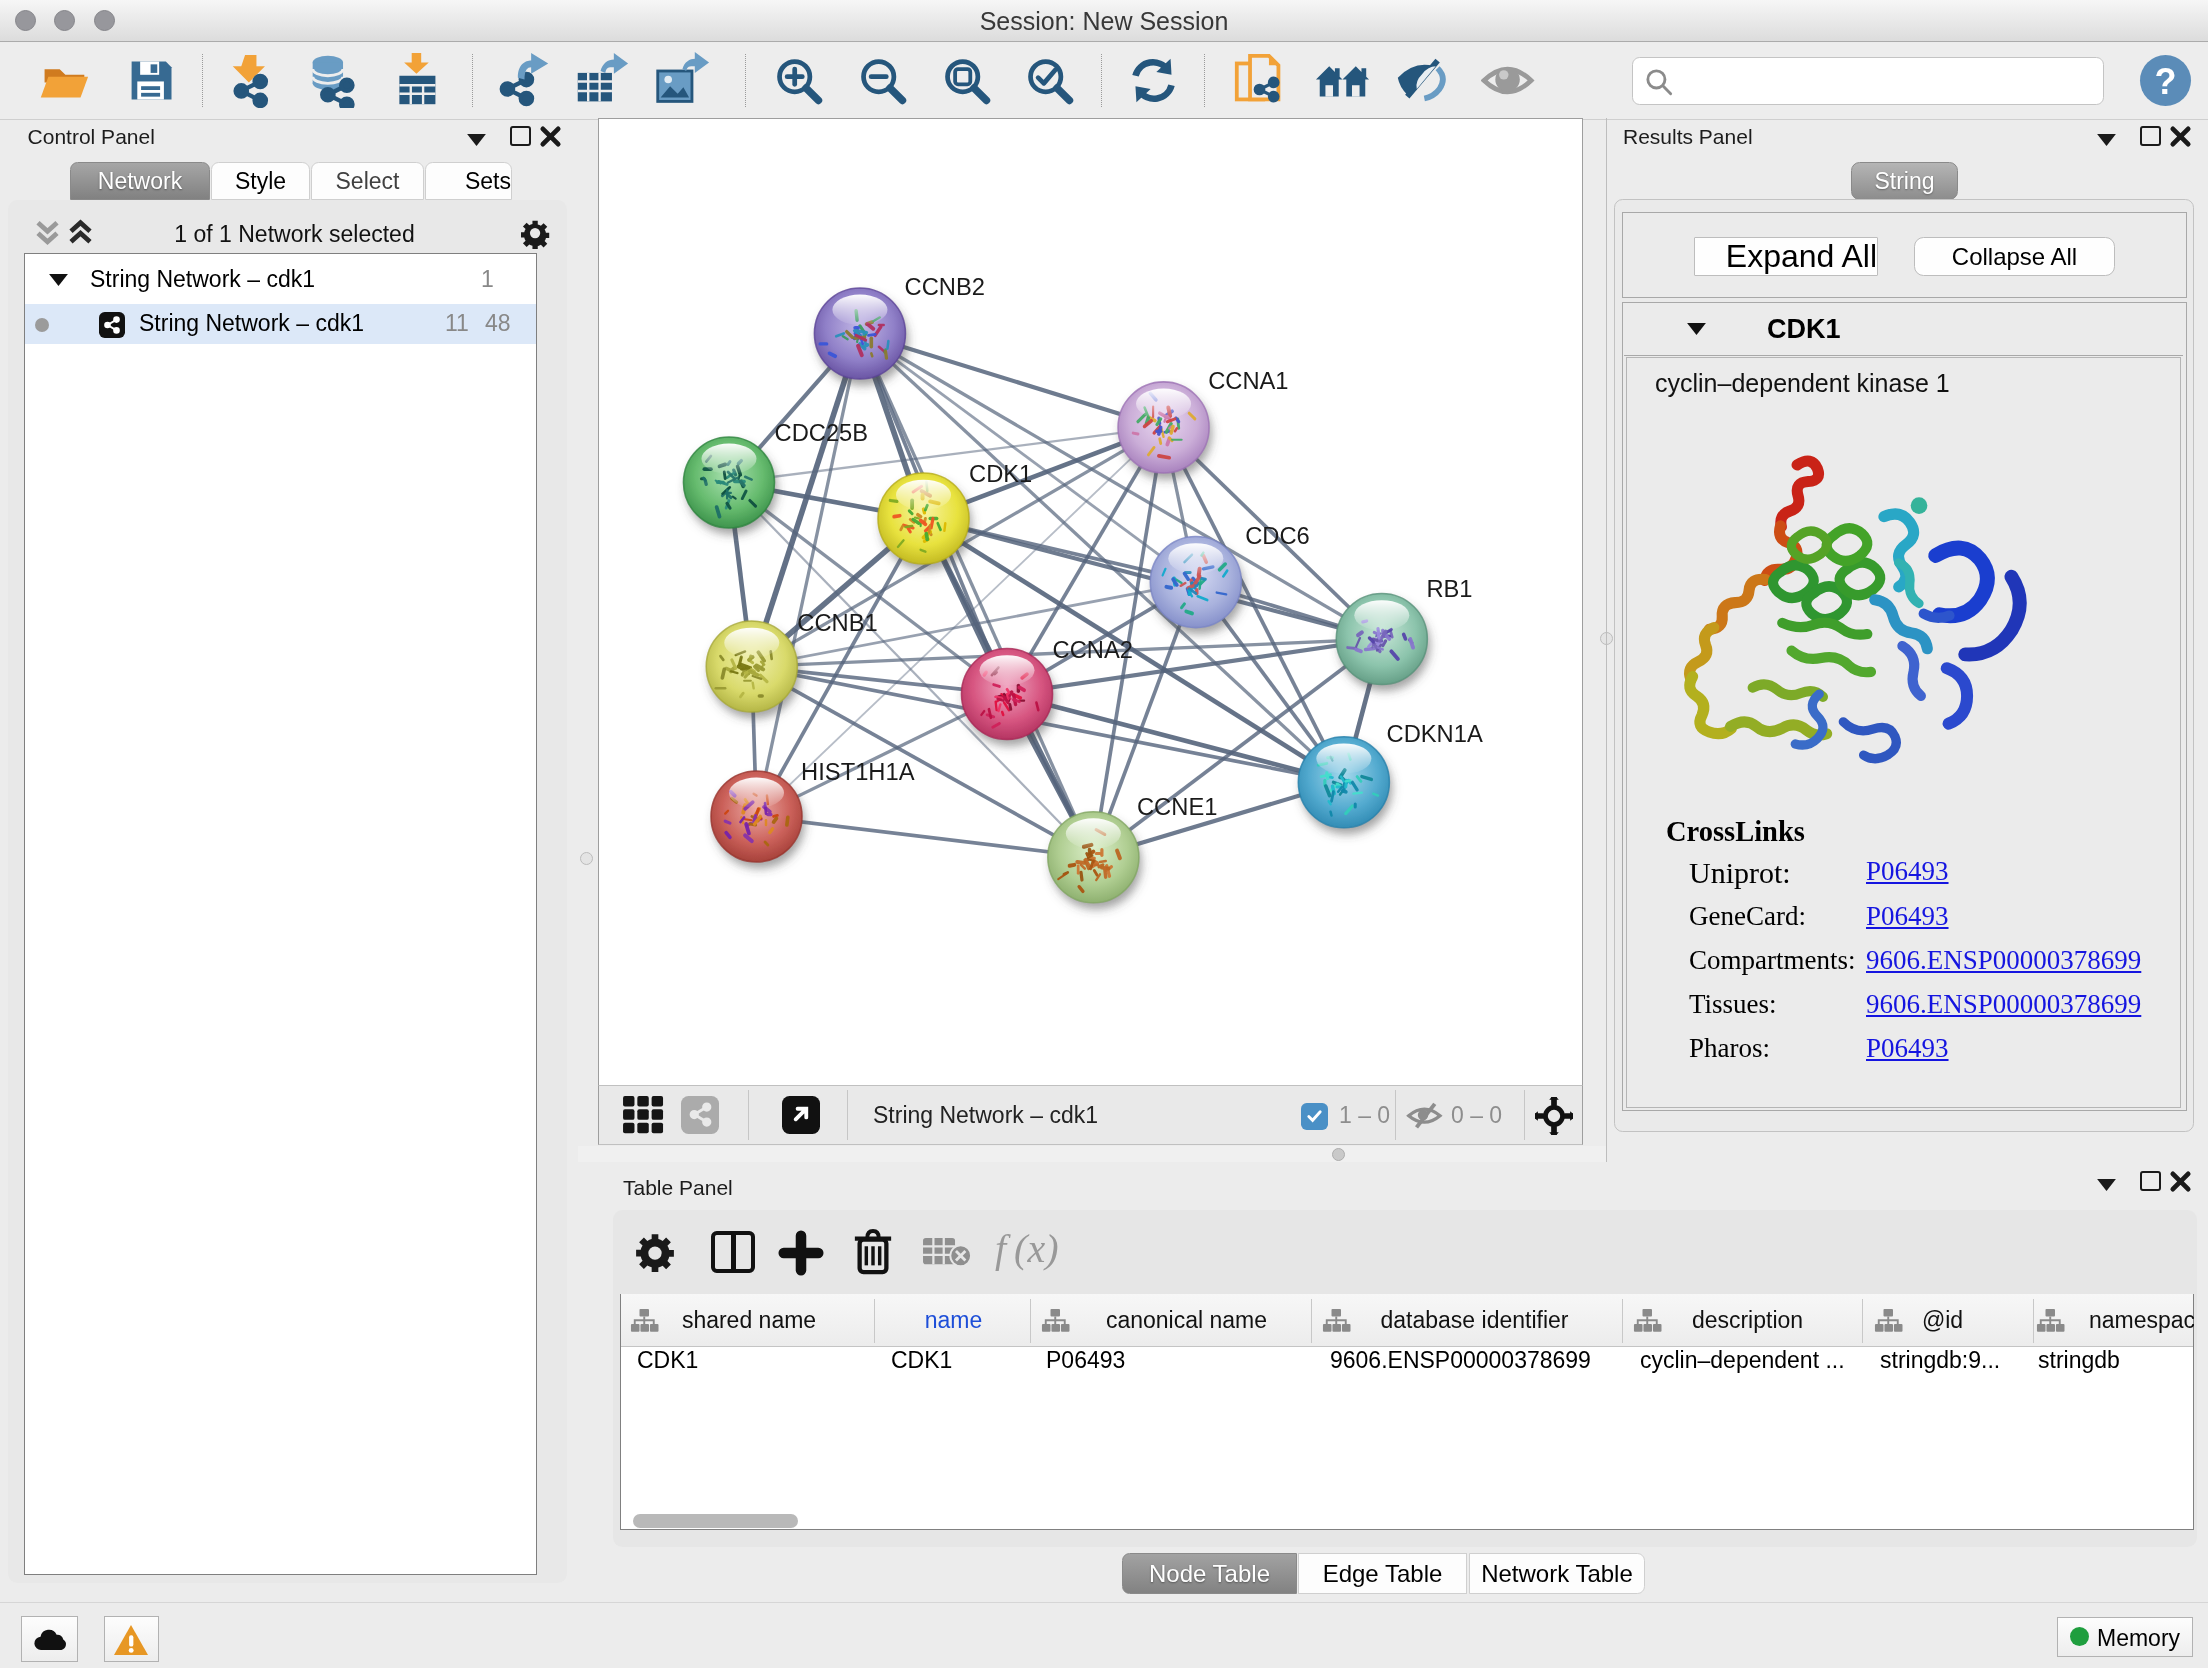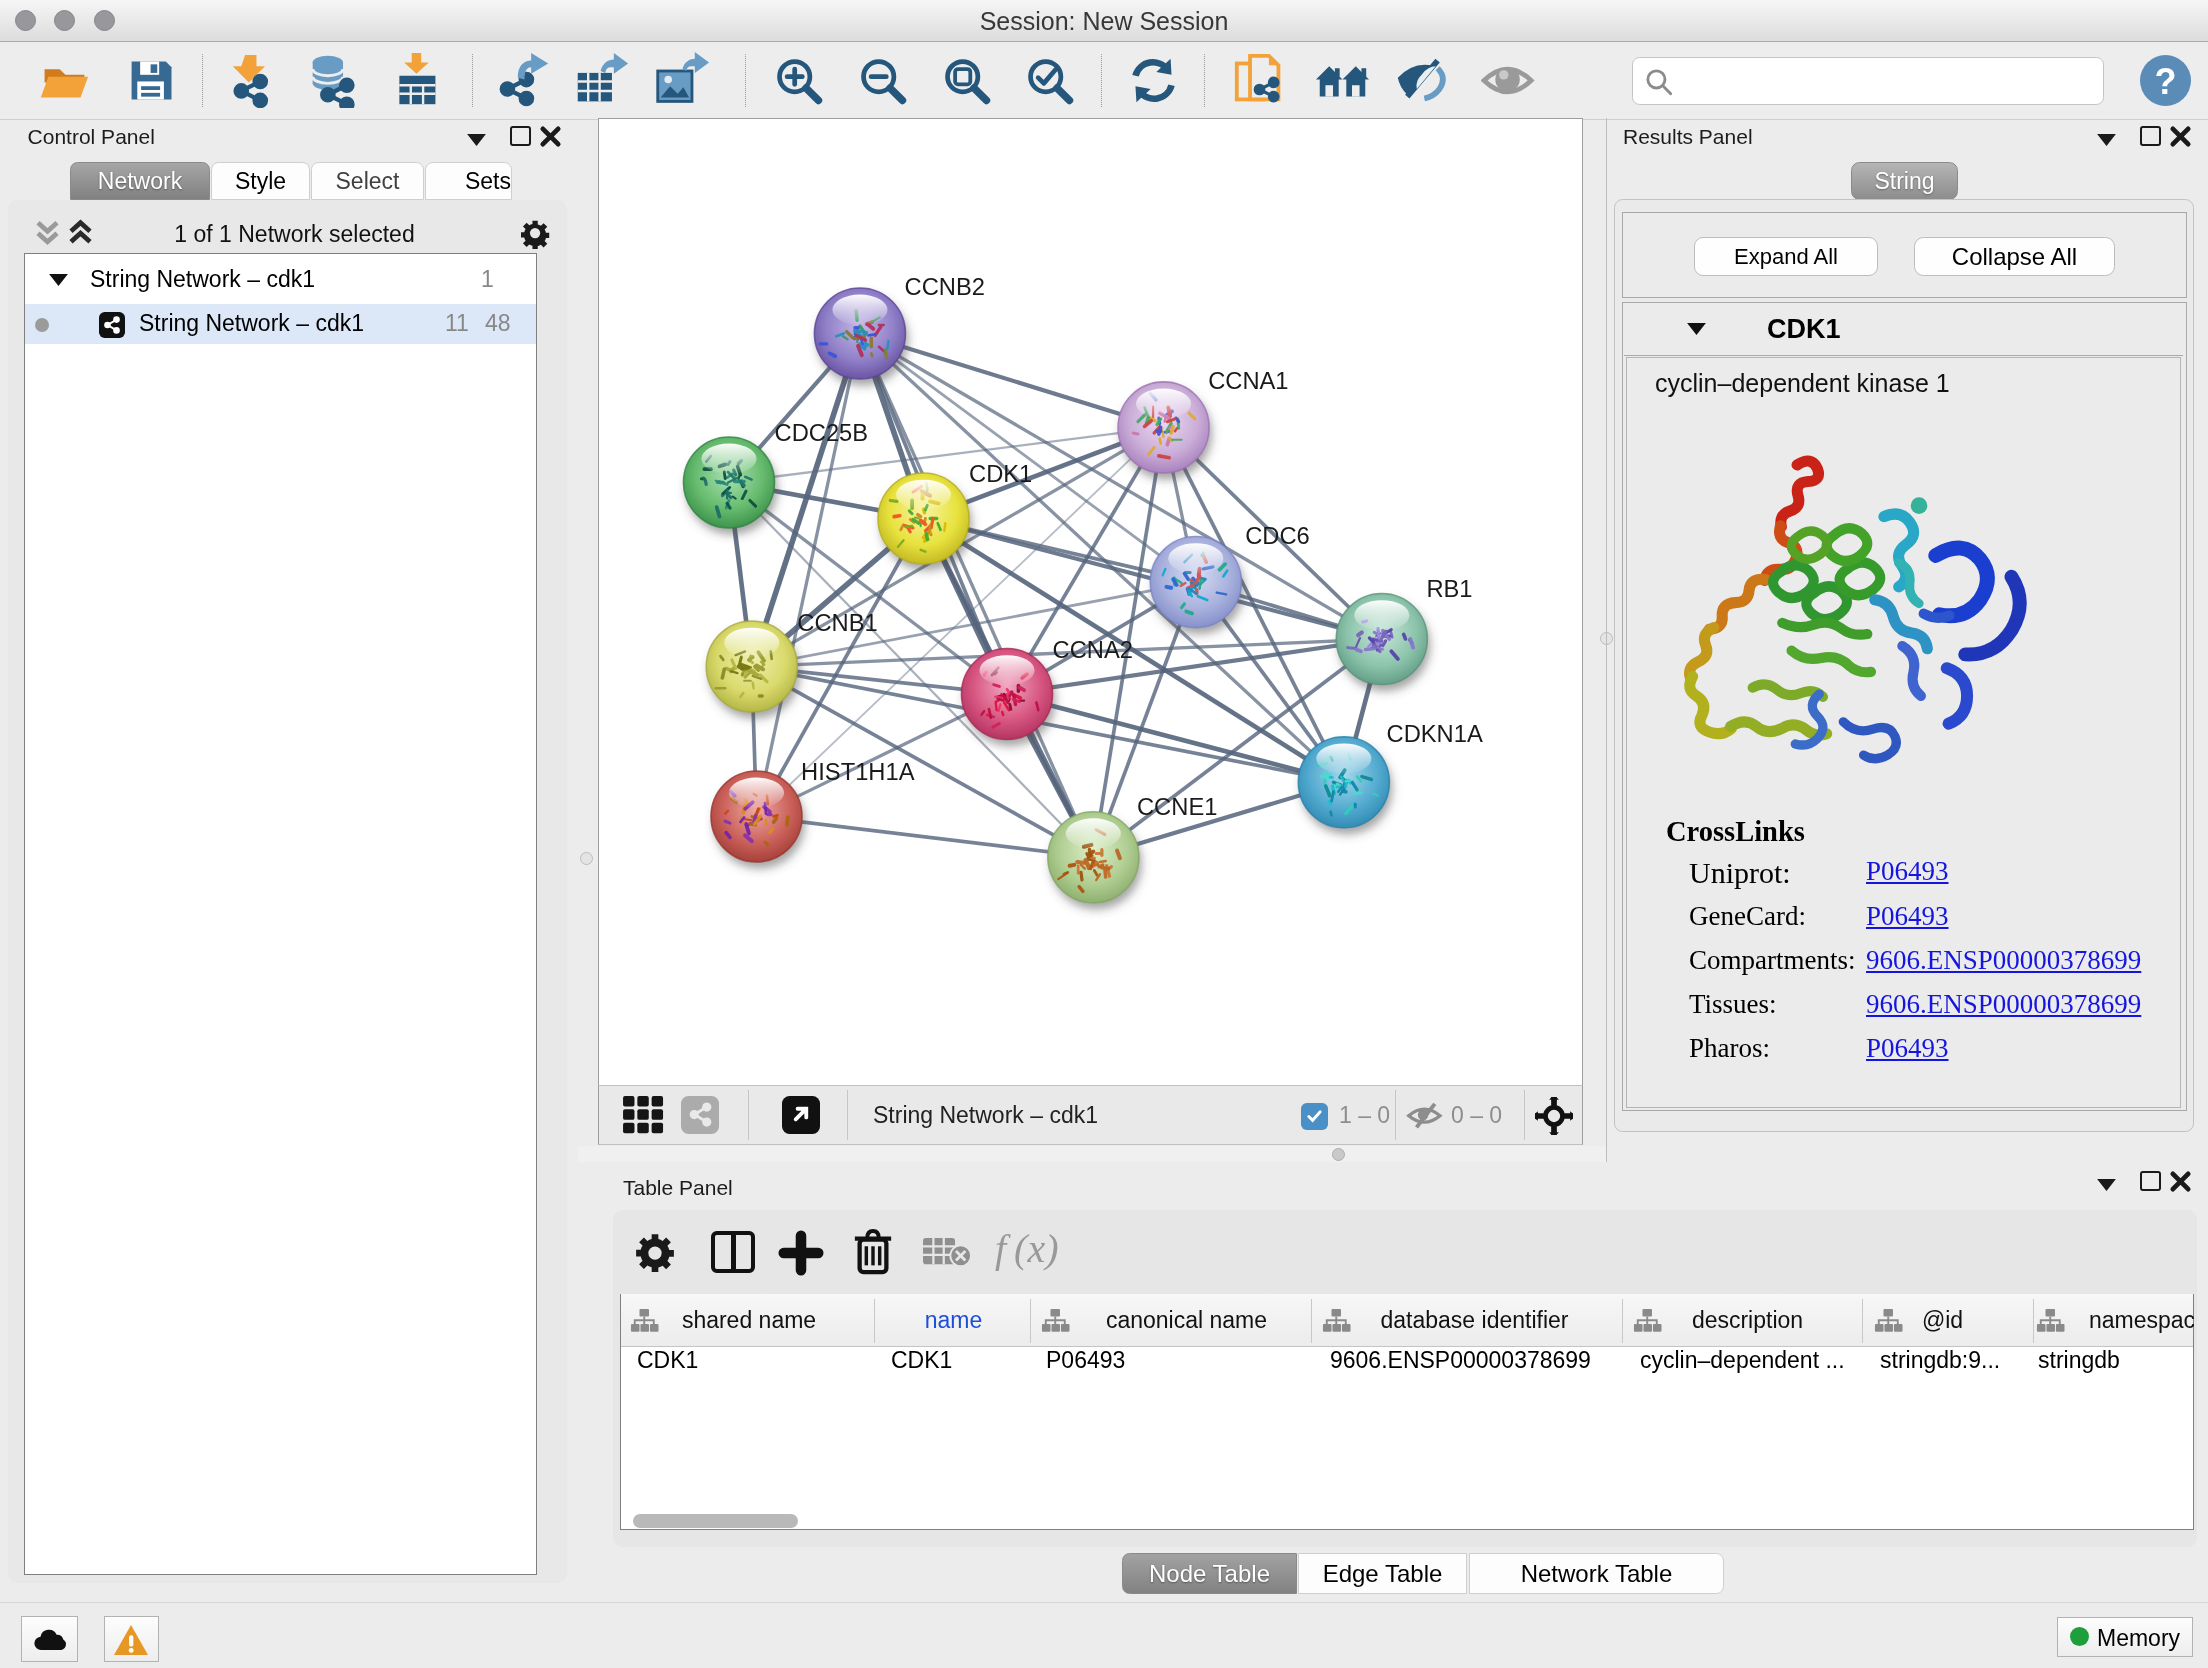--- a/index.html
+++ b/index.html
@@ -891,21 +891,21 @@
 <svg class="abs" style="left:2095px;top:132px" width="23" height="15" viewBox="0 0 24 16">
         <path d="M2 2 h20 l-10 13 z" fill="#1a1a1a"></path>
       </svg>
 <div class="abs" style="left:2140px;top:126px;width:21px;height:20px;border:2.9px solid #1a1a1a;border-radius:2.9px"></div>
 <svg class="abs" style="left:2169px;top:125px" width="23" height="23" viewBox="0 0 24 24">
         <path d="M4 4 L20 20 M20 4 L4 20" stroke="#1a1a1a" stroke-width="5" stroke-linecap="round"></path>
       </svg>
 <div class="abs" style="left:1851px;top:162px;width:107px;height:38px;background:linear-gradient(#b5b5b5,#8d8d8d);border:1px solid #8a8a8a;border-radius:8.6px;color:#fff;text-align:center;font-size:23px;line-height:36px;text-shadow:0 1px 1.9px #666">String</div>
 <div class="abs" style="left:1614px;top:199px;width:580px;height:933px;background:#eaeaea;border:1px solid #c2c2c2;border-radius:8.6px"></div>
 <div class="abs" style="left:1622px;top:212px;width:565px;height:86px;background:#ebebeb;border:1px solid #a8a8a8"></div>
-<div class="abs" style="left:1694px;top:237px;width:184px;height:39px;background:#fefefe;border:1px solid #bdbdbd;border-radius:9px;text-align:center;font-size:22px;line-height:37px;color:#000">Expand All</div>
+<div class="abs" style="left:1694px;top:237px;width:184px;height:39px;background:#fefefe;border:1px solid #bdbdbd;border-radius:1px;text-align:right;font-size:32px;line-height:37px;color:#000">Expand All</div>
 <div class="abs" style="left:1914px;top:237px;width:201px;height:39px;background:#fefefe;border:1px solid #bdbdbd;border-radius:9.5px;text-align:center;font-size:24px;line-height:37px;color:#000">Collapse All</div>
 <div class="abs" style="left:1622px;top:302px;width:565px;height:809px;background:#ebebeb;border:1px solid #a8a8a8"></div>
 <svg class="abs" style="left:1685px;top:321px" width="23" height="16" viewBox="0 0 24 17">
         <path d="M2 2 h20 l-10 13 z" fill="#111"></path>
       </svg>
 <div class="abs" style="left:1767px;top:314px;font-size:27px;font-weight:bold;color:#000">CDK1</div>
 <div class="abs" style="left:1624px;top:355px;width:559px;height:1px;background:#a8a8a8"></div>
 <div class="abs" style="left:1626px;top:357px;width:555px;height:751px;background:#ebebeb;border:1px solid #b5b5b5"></div>
 <div class="abs" style="left:1655px;top:369px;font-size:25px;color:#111">cyclin–dependent kinase 1</div>
 <svg class="abs" style="left:1636px;top:452px" width="409" height="328" viewBox="0 0 430 355">
@@ -1077,21 +1077,21 @@
 <div class="abs" style="left:637px;top:1347px;font-size:23px;color:#000">CDK1</div>
 <div class="abs" style="left:891px;top:1347px;font-size:23px;color:#000">CDK1</div>
 <div class="abs" style="left:1046px;top:1347px;font-size:23px;color:#000">P06493</div>
 <div class="abs" style="left:1330px;top:1347px;font-size:23px;color:#000">9606.ENSP00000378699</div>
 <div class="abs" style="left:1640px;top:1347px;font-size:23px;color:#000">cyclin–dependent ...</div>
 <div class="abs" style="left:1880px;top:1347px;font-size:23px;color:#000">stringdb:9...</div>
 <div class="abs" style="left:2038px;top:1347px;font-size:23px;color:#000">stringdb</div>
 <div class="abs" style="left:633px;top:1514px;width:165px;height:14.3px;background:#b9b9b9;border-radius:7.6px"></div>
 <div class="abs" style="left:1122px;top:1553px;width:175px;height:41px;background:linear-gradient(#a2a2a2,#828282);border:1px solid #8a8a8a;border-radius:7.6px 0 0 7.6px;color:#fff;text-align:center;font-size:24px;line-height:39px;text-shadow:0 1px 1.9px #555">Node Table</div>
 <div class="abs" style="left:1298px;top:1553px;width:169px;height:41px;background:#fdfdfd;border:1px solid #cfcfcf;color:#000;text-align:center;font-size:24px;line-height:39px">Edge Table</div>
-<div class="abs" style="left:1469px;top:1553px;width:255px;height:41px;background:#fdfdfd;border:1px solid #cfcfcf;border-radius:0 7.6px 7.6px 0;color:#000;text-align:center;font-size:24px;line-height:39px">Network Table</div>
+<div class="abs" style="left:1469px;top:1553px;width:176px;height:41px;background:#fdfdfd;border:1px solid #cfcfcf;border-radius:0 7.6px 7.6px 0;color:#000;text-align:center;font-size:24px;line-height:39px">Network Table</div>
 </div>
 
 <div id="STATUSBAR">
 <div class="abs" style="left:0;top:1602px;width:2208px;height:1px;background:#d6d6d6"></div>
 <div class="abs" style="left:21px;top:1616px;width:57px;height:46px;background:linear-gradient(#fdfdfd,#ededed);border:1.9px solid #b2b2b2"></div>
 <svg class="abs" style="left:32px;top:1627px" width="36" height="25" viewBox="0 0 38 26">
         <path d="M10 24 a7 7 0 0 1 -1 -14 a9 9 0 0 1 17 -2 a6 6 0 0 1 7 5 a6 6 0 0 1 -2 11 z" fill="#111"></path>
       </svg>
 <div class="abs" style="left:104px;top:1616px;width:55px;height:46px;background:linear-gradient(#fdfdfd,#ededed);border:1.9px solid #b2b2b2"></div>
 <svg class="abs" style="left:112px;top:1623px" width="38" height="34" viewBox="0 0 40 36">

